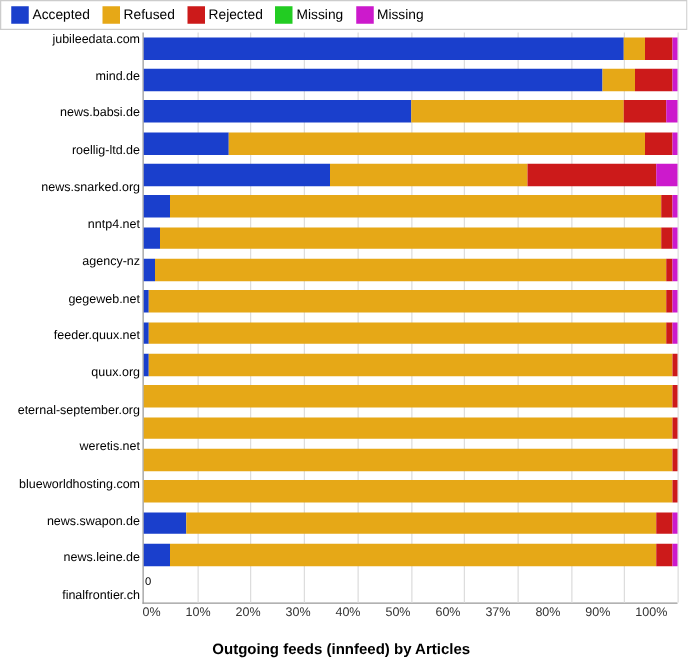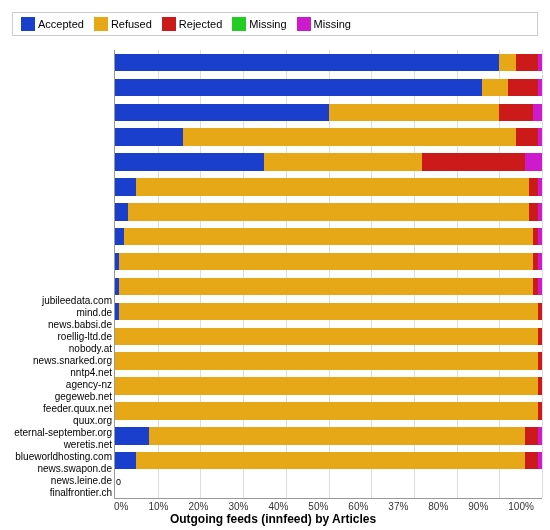--- a/index.html
+++ b/index.html
@@ -17,21 +17,21 @@
       display: flex;
       flex-direction: column;
     }
     .legend {
       display: flex;
       flex-direction: row;
       align-items: center;
       padding: 4px 8px;
       gap: 10px;
       border: 1px solid #ccc;
-      margin: 12px;
+      margin: 0;
       flex-wrap: nowrap;
     }
     .legend-item {
       display: flex;
       align-items: center;
       gap: 3px;
       white-space: nowrap;
     }
     .legend-box {
       width: 14px;
@@ -50,21 +50,21 @@
     }
     .chart-body {
       display: flex;
       flex: 1;
     }
     .y-axis-labels {
       display: flex;
       flex-direction: column;
       width: 110px;
       flex-shrink: 0;
-      justify-content: flex-end;
+      justify-content: space-between;
       padding-right: 2px;
     }
     .y-label {
       font-size: 10px;
       text-align: right;
       line-height: 1;
       padding: 1px 0;
     }
     .bars-area {
       flex: 1;
@@ -109,21 +109,21 @@
       padding-right: 8px;
       justify-content: space-between;
       font-size: 10px;
       color: #333;
       margin-top: 2px;
     }
     .x-axis-title {
       text-align: center;
       font-size: 12px;
       font-weight: bold;
-      margin-top: 0;
+      margin-top: 16px;
       margin-bottom: 2px;
     }
   </style>
 </head>
 <body>
 
 <div class="chart-container">
 
   <div class="legend">
   <div class="legend-item">
@@ -149,21 +149,20 @@
     </div>
 
   <div class="chart-area">
     <div class="chart-body">
 
       <div class="y-axis-labels" id="y-labels">
       <div class="y-label">jubileedata.com</div>
           <div class="y-label">mind.de</div>
           <div class="y-label">news.babsi.de</div>
           <div class="y-label">roellig-ltd.de</div>
-          <div class="y-label">nobody.at</div>
           <div class="y-label">news.snarked.org</div>
           <div class="y-label">nntp4.net</div>
           <div class="y-label">agency-nz</div>
           <div class="y-label">gegeweb.net</div>
           <div class="y-label">feeder.quux.net</div>
           <div class="y-label">quux.org</div>
           <div class="y-label">eternal-september.org</div>
           <div class="y-label">weretis.net</div>
           <div class="y-label">blueworldhosting.com</div>
           <div class="y-label">news.swapon.de</div>

